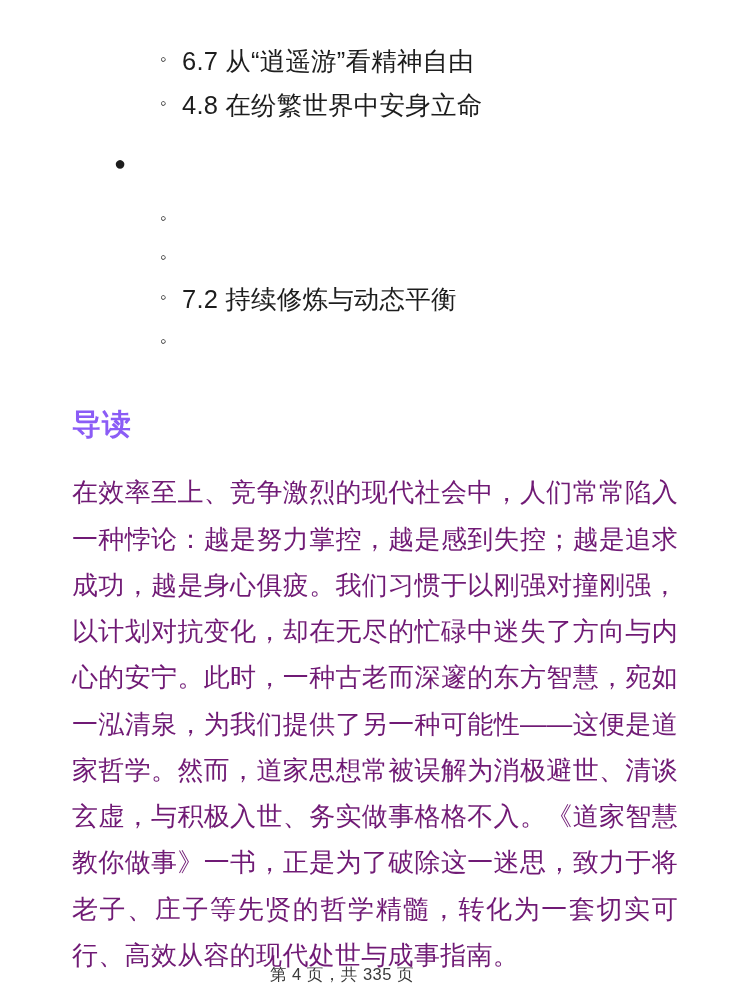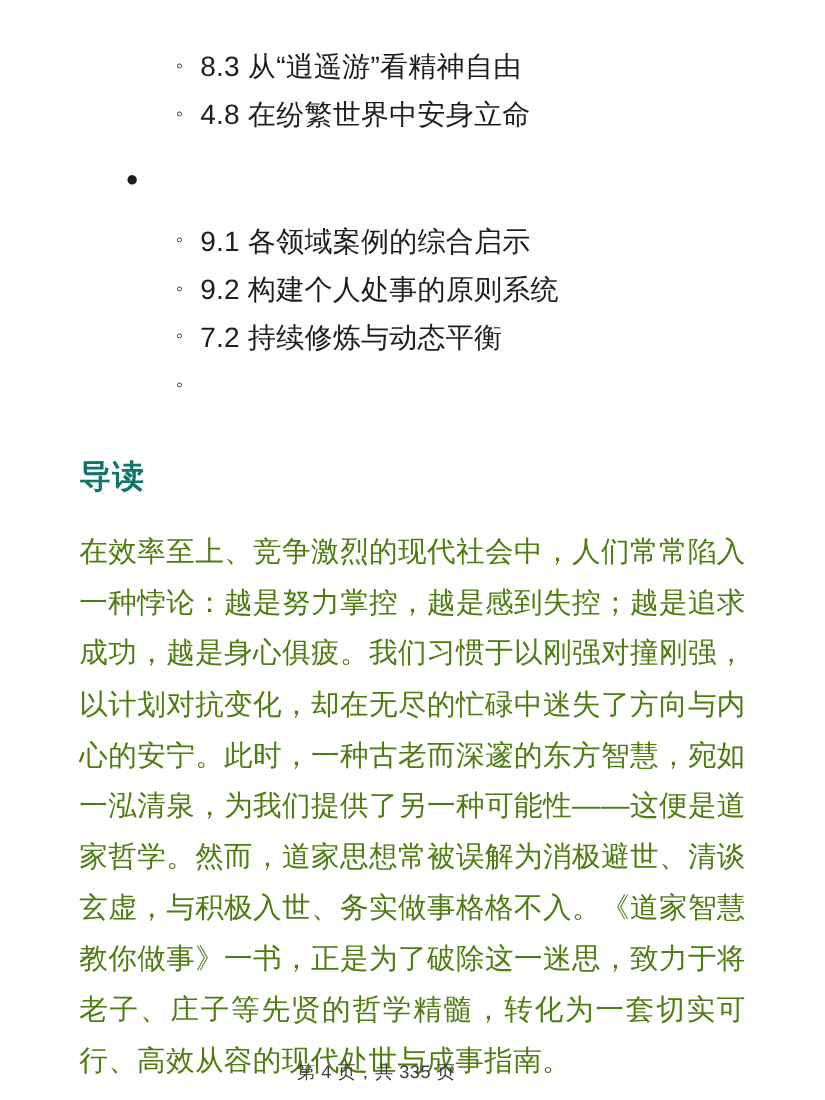--- a/index.html
+++ b/index.html
@@ -62,32 +62,32 @@
   .toc-text {
     display: inline-block;
   }
 
   .gap-block {
     height: 16px;
   }
 
   
   .section-heading {
-    color: #0f766e;
+    color: #8b5cf6;
     font-size: 29px;
     font-weight: bold;
     margin: 44px 0 24px 0;
     letter-spacing: 1px;
   }
 
   
   .body-paragraph {
     font-size: 26px;
     line-height: 1.78;
-    color: #4d7c0f;
+    color: #701a75;
     text-align: justify;
     text-justify: inter-ideograph;
     letter-spacing: 0.3px;
     margin: 0;
   }
 
   
   .page-footer {
     position: absolute;
     bottom: 14px;
@@ -100,42 +100,40 @@
   }
 </style>
 </head>
 <body>
 
 <div class="page">
 
   <ul class="toc">
     <li class="toc-item level-2">
       <span class="bullet-circle">◦</span>
-      <span class="toc-text">8.3 从“逍遥游”看精神自由</span>
+      <span class="toc-text">6.7 从“逍遥游”看精神自由</span>
     </li>
     <li class="toc-item level-2">
       <span class="bullet-circle">◦</span>
       <span class="toc-text">4.8 在纷繁世界中安身立命</span>
     </li>
 
     <li class="gap-block"></li>
 
     <li class="toc-item level-1">
       <span class="bullet-disc">●</span>
     </li>
 
     <li class="gap-block"></li>
 
     <li class="toc-item level-2">
       <span class="bullet-circle">◦</span>
-      <span class="toc-text">9.1 各领域案例的综合启示</span>
     </li>
     <li class="toc-item level-2">
       <span class="bullet-circle">◦</span>
-      <span class="toc-text">9.2 构建个人处事的原则系统</span>
     </li>
     <li class="toc-item level-2">
       <span class="bullet-circle">◦</span>
       <span class="toc-text">7.2 持续修炼与动态平衡</span>
     </li>
     <li class="toc-item level-2">
       <span class="bullet-circle">◦</span>
     </li>
   </ul>
 

